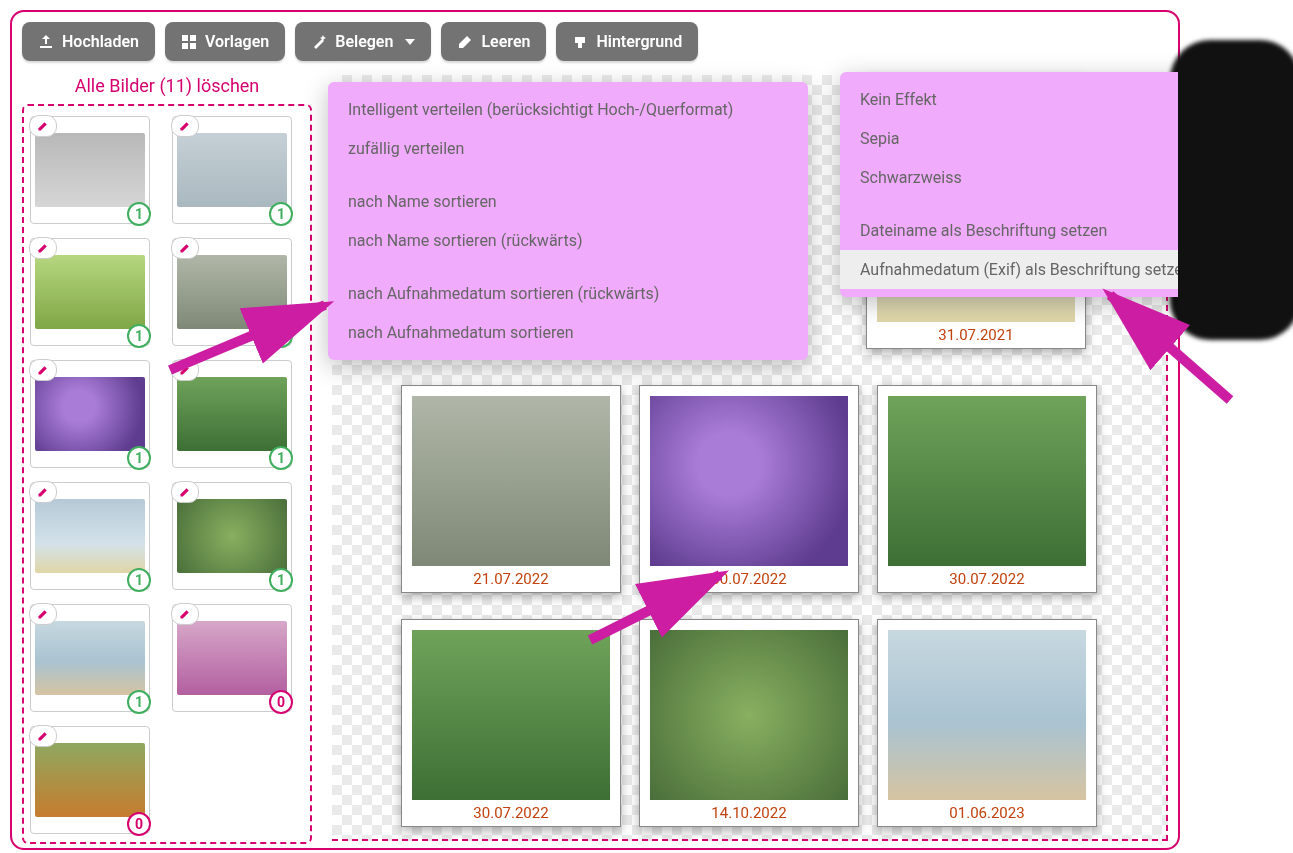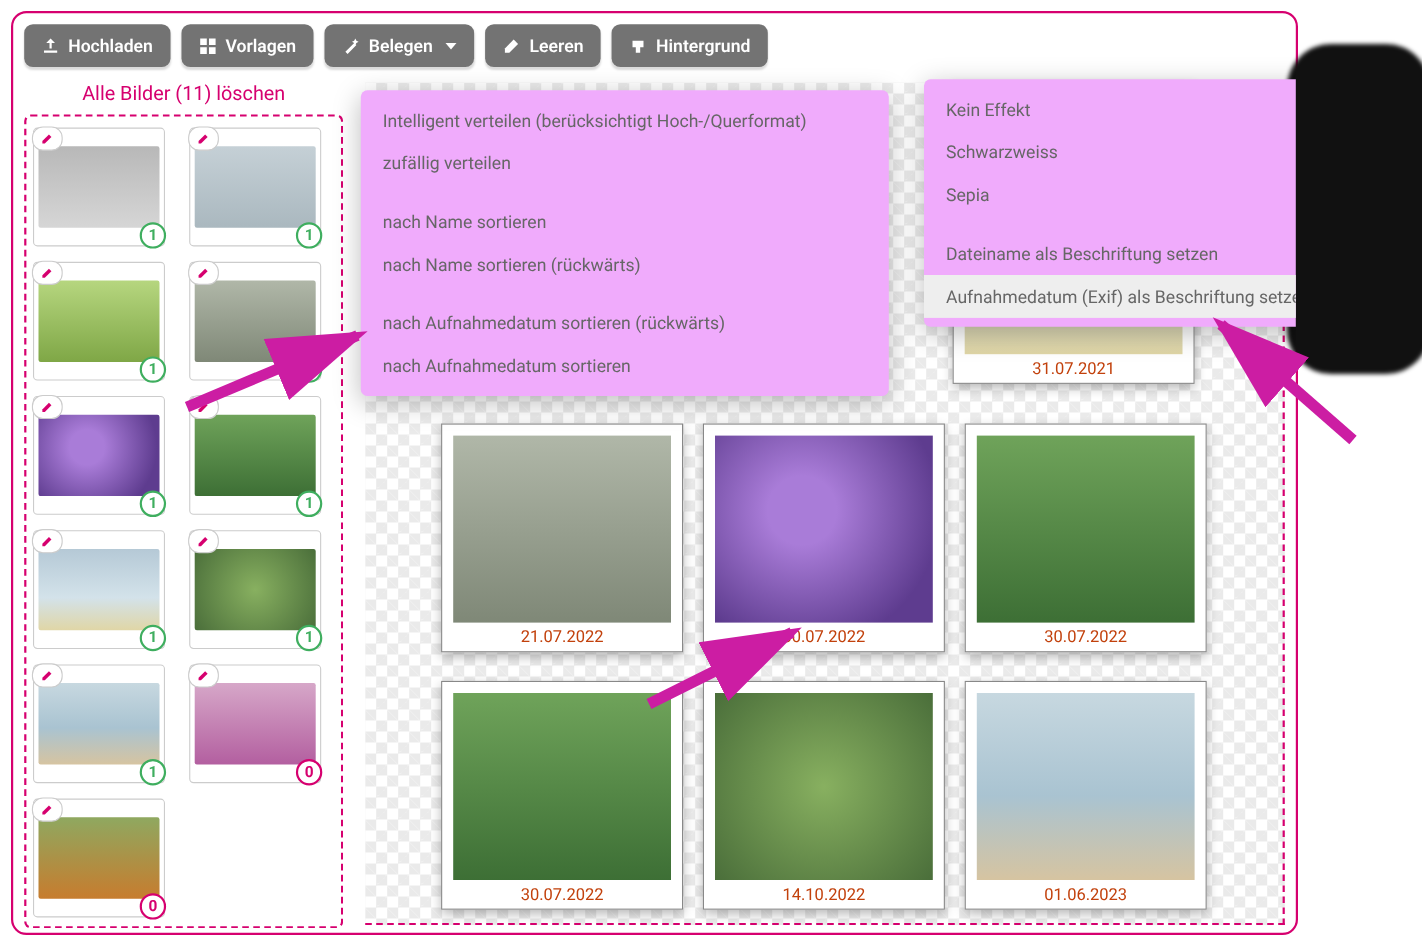--- a/index.html
+++ b/index.html
@@ -218,22 +218,22 @@
     <div class="dropdown-group-gap"></div>
     <div class="dropdown-item">nach Name sortieren</div>
     <div class="dropdown-item">nach Name sortieren (rückwärts)</div>
     <div class="dropdown-group-gap"></div>
     <div class="dropdown-item">nach Aufnahmedatum sortieren (rückwärts)</div>
     <div class="dropdown-item">nach Aufnahmedatum sortieren</div>
   </div>
 
   <div class="dropdown" id="dd-effekte">
     <div class="dropdown-item">Kein Effekt</div>
+    <div class="dropdown-item">Sepia</div>
     <div class="dropdown-item">Schwarzweiss</div>
-    <div class="dropdown-item">Sepia</div>
     <div class="dropdown-group-gap"></div>
     <div class="dropdown-item">Dateiname als Beschriftung setzen</div>
     <div class="dropdown-item highlighted">Aufnahmedatum (Exif) als Beschriftung setzen</div>
   </div>
 
   <div class="content">
 
     <div class="sidebar">
       <div class="delete-all">Alle Bilder (11) löschen</div>
       <div class="thumb-area" id="thumb-area">

